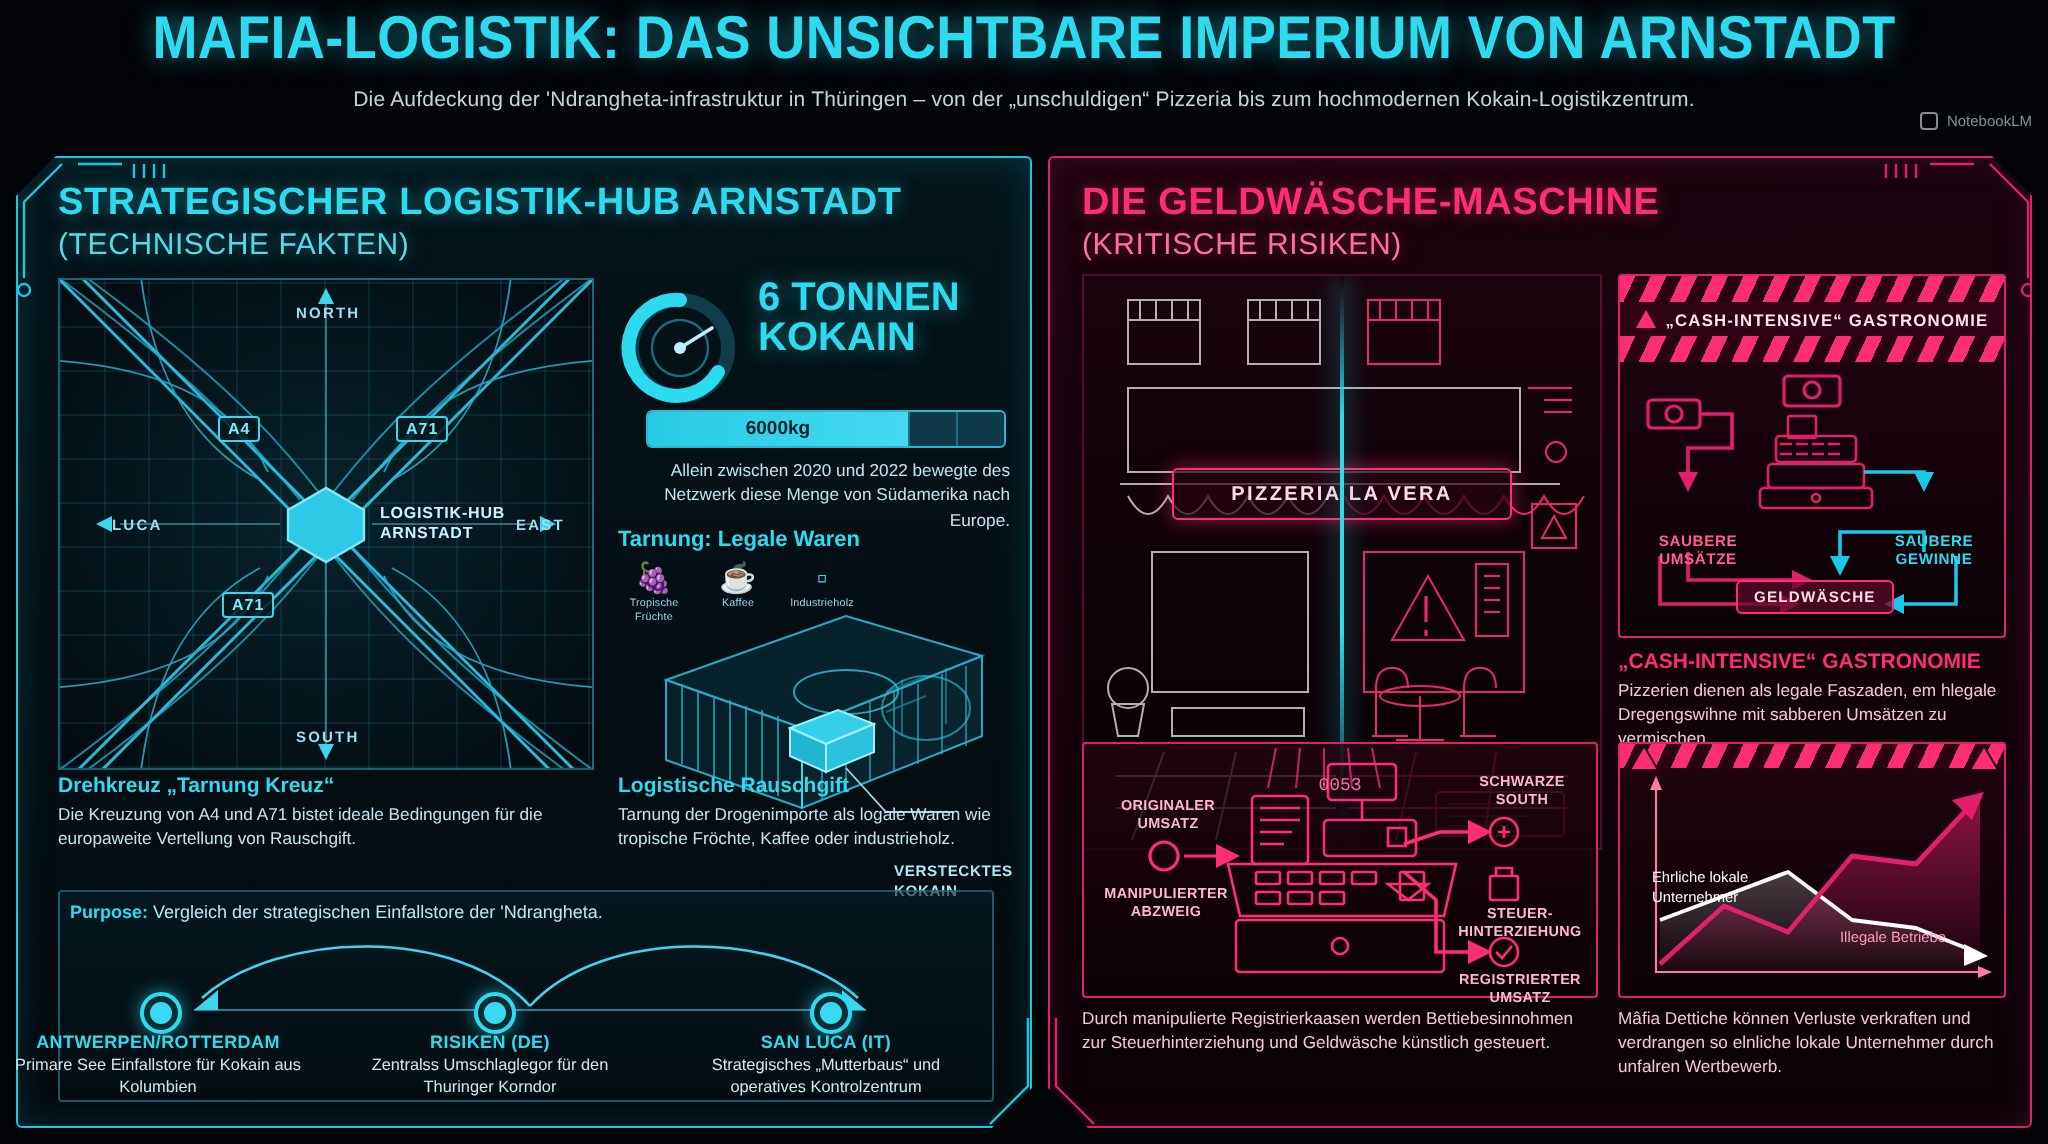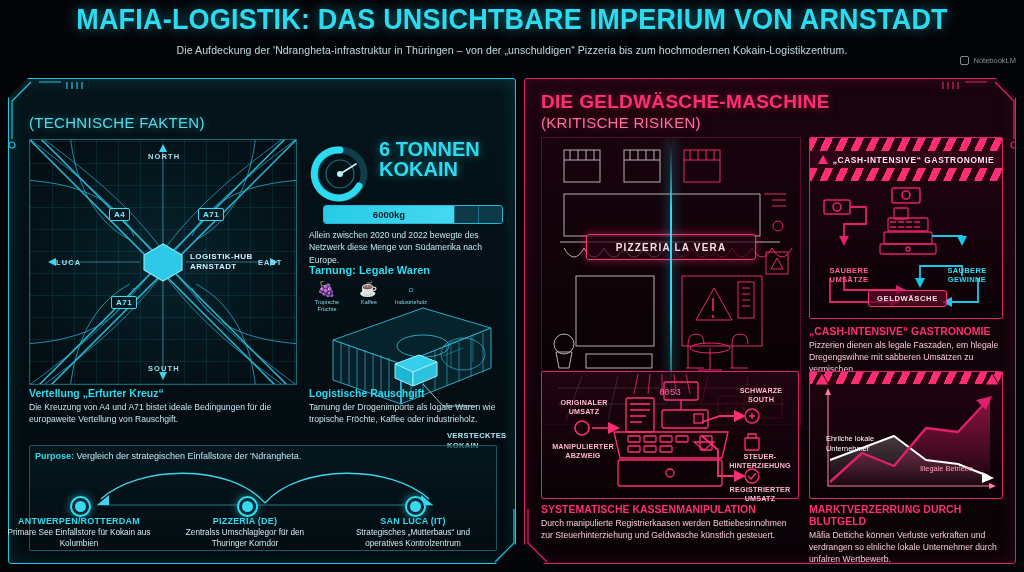--- a/index.html
+++ b/index.html
@@ -72,21 +72,21 @@
   .gauge{position:absolute;left:0;top:2px;width:62px;height:62px;}
   .tonnen{position:absolute;left:70px;top:-2px;font-size:20px;font-weight:700;color:#2ddbf0;line-height:1.02;text-shadow:0 0 10px rgba(45,219,240,.5);}
   .kgbar{
     position:absolute;left:14px;top:64px;width:178px;height:17px;
     border:1px solid #2ab6d2;border-radius:3px;background:#07222b;overflow:hidden;display:flex;
   }
   .kgfill{flex:0 0 73%;background:linear-gradient(90deg,#27cbe6,#45d9f0);display:flex;align-items:center;justify-content:center;}
   .kgfill span{font-size:9.5px;font-weight:700;color:#042028;}
   .kgrest{flex:1;display:flex;}
   .kgrest i{flex:1;border-left:1px solid rgba(40,180,205,.45);background:rgba(18,72,86,.65);}
-  .gaugecap{position:absolute;left:300px;top:150px;width:196px;font-size:8.6px;line-height:1.45;color:#bfe6f0;}
+  .gaugecap{position:absolute;left:300px;top:150px;width:196px;font-size:8.6px;line-height:1.45;color:#bfe6f0;text-align:right;}
 
   
   .tarn-title{position:absolute;left:300px;top:185px;font-size:11px;font-weight:700;color:#2ddbf0;}
   .goods{position:absolute;left:300px;top:200px;width:120px;display:flex;gap:6px;}
   .good{width:36px;text-align:center;}
   .good .gi{height:20px;display:flex;align-items:center;justify-content:center;color:#2fd3ea;font-size:15px;}
   .good .gl{font-size:5.4px;color:#8fd9e8;line-height:1.25;letter-spacing:.1px;}
   .container-art{position:absolute;left:318px;top:215px;width:170px;height:115px;}
   .hidden-lbl{position:absolute;left:438px;top:352px;font-size:7.6px;font-weight:700;color:#a9e8f5;line-height:1.3;letter-spacing:.3px;}
 
@@ -180,20 +180,21 @@
   <div class="panel panel-left left">
 
     <svg class="corner-deco" style="left:0;top:0;width:508px;height:486px" viewBox="0 0 508 486">
       <path d="M22 3 L3 22 L3 60" fill="none" stroke="#17c8e0" stroke-width="1.2"></path>
       <circle cx="3" cy="66" r="3" fill="none" stroke="#17c8e0" stroke-width="1.2"></circle>
       <path d="M30 3 L52 3" stroke="#17c8e0" stroke-width="1.2"></path>
       <path d="M58 3 l0 7 M63 3 l0 7 M68 3 l0 7 M73 3 l0 7" stroke="#17c8e0" stroke-width="1.2"></path>
       <path d="M486 483 L505 464 L505 430" fill="none" stroke="#17c8e0" stroke-width="1.2"></path>
     </svg>
 
+    <div class="sec-title sec-main" style="left:20px;top:12px;">STRATEGISCHER LOGISTIK-HUB ARNSTADT</div>
     <div class="sec-title sec-sub" style="left:20px;top:34px;">(TECHNISCHE FAKTEN)</div>
 
     <div class="mapbox">
       <svg width="266" height="244" viewBox="0 0 266 244">
         <g fill="none" stroke="#1f9db8" stroke-width="1" opacity=".85">
           <path d="M-10 -8 C70 50,95 80,120 110"></path>
           <path d="M4 -8 C84 50,109 80,134 112"></path>
           <path d="M276 -8 C196 50,171 80,146 110"></path>
           <path d="M262 -8 C182 50,157 80,132 112"></path>
           <path d="M-10 252 C70 194,95 164,120 134"></path>
@@ -319,21 +320,21 @@
         <polygon points="86,78 110,68 110,82 86,92" fill="#2ac2dd" stroke="#9cf0ff" stroke-width="1"></polygon>
       </g>
       <path d="M96 90 L116 112 L150 112" fill="none" stroke="#9cd9e8" stroke-width=".9"></path>
     </svg>
     <div class="hidden-lbl">
       <div>VERSTECKTES</div>
       <div>KOKAIN</div>
     </div>
 
     <div class="cap" style="left:20px;top:308px;width:262px;">
-      <div class="cap-h">Vertellung „Erfurter Kreuz“</div>
+      <div class="cap-h">Drehkreuz „Tarnung Kreuz“</div>
       <div class="cap-b">Die Kreuzung von A4 und A71 bistet ideale Bedingungen für die europaweite Vertellung von Rauschgift.</div>
     </div>
     <div class="cap" style="left:300px;top:308px;width:196px;">
       <div class="cap-h">Logistische Rauschgift</div>
       <div class="cap-b">Tarnung der Drogenimporte als logale Waren wie tropische Fröchte, Kaffee oder industrieholz.</div>
     </div>
 
     <div class="routebox"></div>
     <div class="purpose">
       <b>Purpose:</b>
@@ -348,21 +349,21 @@
     </svg>
     <div class="route-node" style="left:61px;top:417px;"></div>
     <div class="route-node" style="left:228px;top:417px;"></div>
     <div class="route-node" style="left:396px;top:417px;"></div>
 
     <div class="route-txt" style="left:-5px;top:437px;">
       <div class="rn">ANTWERPEN/ROTTERDAM</div>
       <div class="rd">Primare See Einfallstore für Kokain aus Kolumbien</div>
     </div>
     <div class="route-txt" style="left:161px;top:437px;">
-      <div class="rn">PIZZERIA (DE)</div>
+      <div class="rn">RISIKEN (DE)</div>
       <div class="rd">Zentralss Umschlaglegor für den Thuringer Korndor</div>
     </div>
     <div class="route-txt" style="left:329px;top:437px;">
       <div class="rn">SAN LUCA (IT)</div>
       <div class="rd">Strategisches „Mutterbaus“ und operatives Kontrolzentrum</div>
     </div>
   </div>
 
   <div class="panel panel-right right">
 
@@ -539,21 +540,20 @@
         <div>STEUER-</div>
         <div>HINTERZIEHUNG</div>
       </div>
       <div class="reg-lbl" style="left:178px;top:113px;width:80px;">
         <div>REGISTRIERTER</div>
         <div>UMSATZ</div>
       </div>
     </div>
 
     <div class="cap" style="left:16px;top:424px;width:258px;">
-      <div class="cap-h">SYSTEMATISCHE KASSENMANIPULATION</div>
       <div class="cap-b">Durch manipulierte Registrierkaasen werden Bettiebesinnohmen zur Steuerhinterziehung und Geldwäsche künstlich gesteuert.</div>
     </div>
 
     <div class="card" style="left:284px;top:292px;width:194px;height:128px;">
       <div class="hazard" style="height:12px;"></div>
       <svg style="position:absolute;left:2px;top:0;width:190px;height:14px" viewBox="0 0 190 14">
         <polygon points="10,1 17,13 3,13" fill="#ff2e74" stroke="#2a0211" stroke-width="1"></polygon>
         <polygon points="180,1 187,13 173,13" fill="#ff2e74" stroke="#2a0211" stroke-width="1"></polygon>
       </svg>
 
@@ -579,17 +579,16 @@
         <polygon points="184,94 172,88 172,99" fill="#ffffff"></polygon>
         <path d="M20 98 L52 69 L84 82 L116 44 L148 48 L176 18" fill="none" stroke="#e0206a" stroke-width="2.4" stroke-linejoin="round"></path>
         <polygon points="182,12 166,16 176,26" fill="#e0206a"></polygon>
       </svg>
 
       <div class="chart-series-lbl" style="left:16px;top:62px;width:62px;color:#ffffff;">Ehrliche lokale Unternehmer</div>
       <div class="chart-series-lbl" style="left:110px;top:92px;width:74px;color:#ff9dbe;">Illegale Betriebe</div>
     </div>
 
     <div class="cap" style="left:284px;top:424px;width:198px;">
-      <div class="cap-h">MARKTVERZERRUNG DURCH BLUTGELD</div>
       <div class="cap-b">Mâfia Dettiche können Verluste verkraften und verdrangen so elnliche lokale Unternehmer durch unfalren Wertbewerb.</div>
     </div>
   </div>
 </div>
 
 </body></html>

